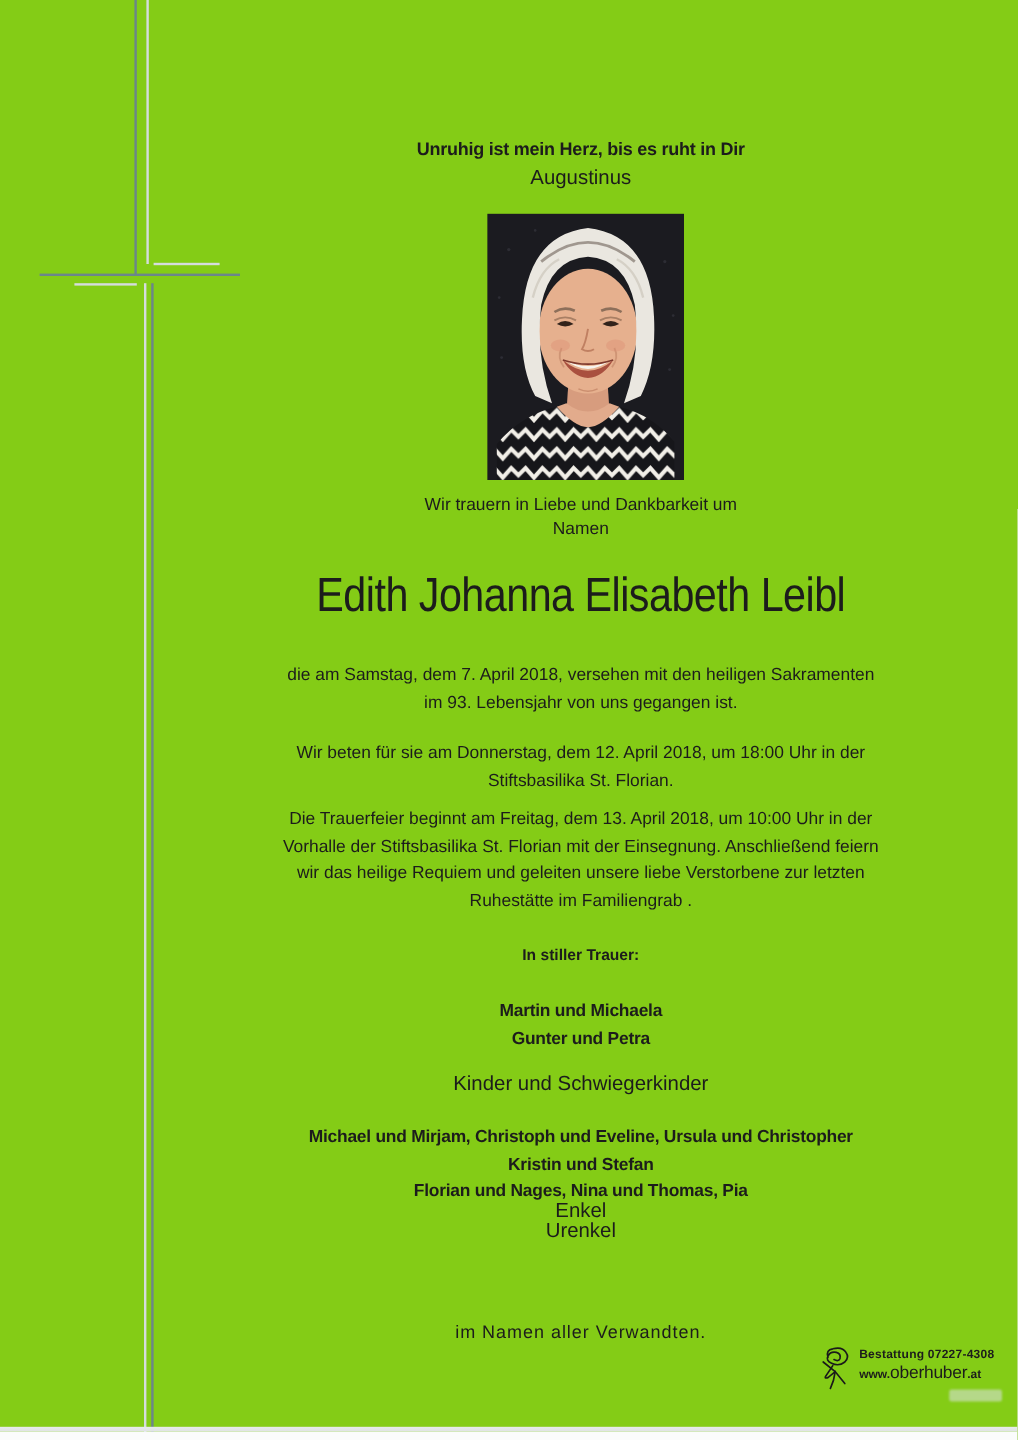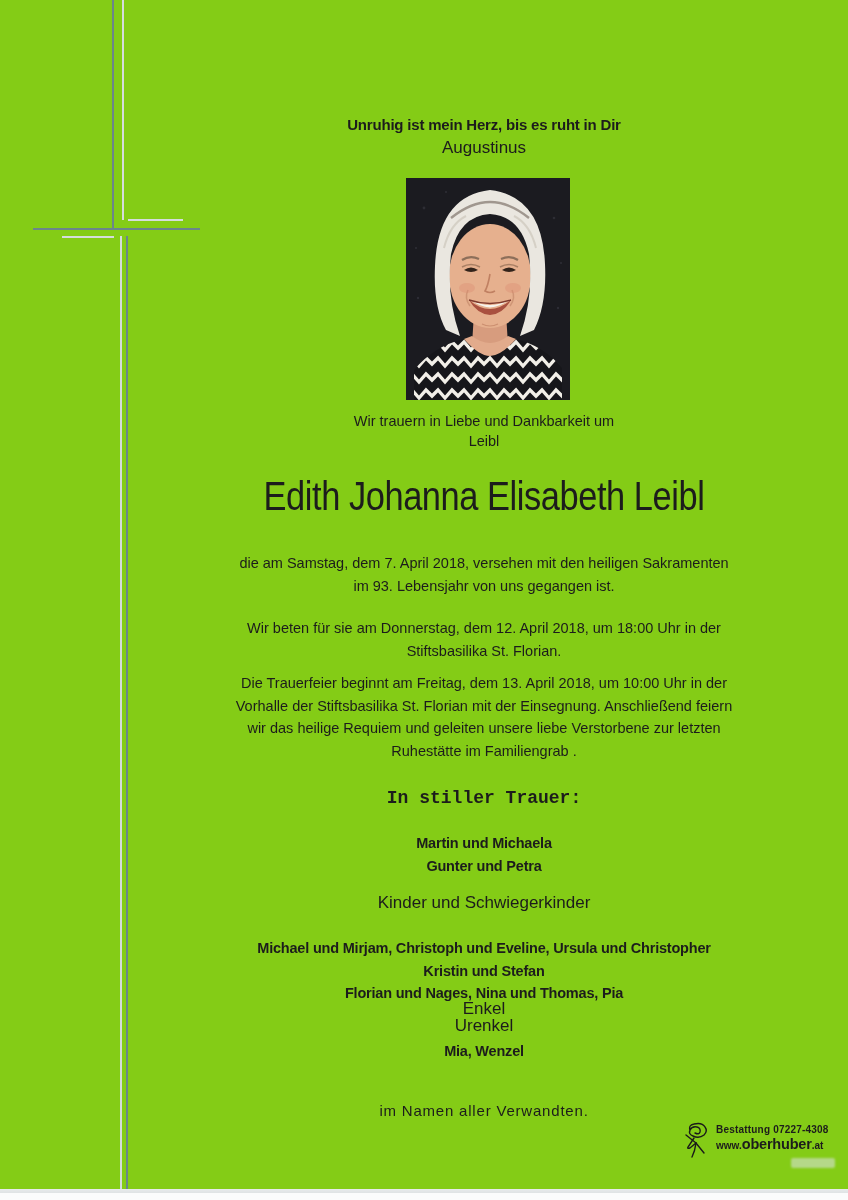--- a/index.html
+++ b/index.html
@@ -14,32 +14,32 @@
   }
   .abs { position: absolute; }
   .ctext { left: 128px; width: 712px; text-align: center; }
   .line { position: absolute; }
   .quote { font-size: 15px; font-weight: 700; letter-spacing: -0.2px; }
   .quote-author { font-size: 17px; }
   .body-txt { font-size: 14.5px; line-height: 22.5px; }
   .intro { font-size: 14.5px; line-height: 19px; }
   .deceased { font-size: 40px; font-weight: 400; letter-spacing: -0.5px;
               transform: scaleX(0.86); transform-origin: 50% 50%; white-space: nowrap; }
-  .mourn-head { font-size: 18px; font-weight: 700; font-family: Liberation Mono, monospace; }
+  .mourn-head { font-size: 13px; font-weight: 700; }
   .names { font-size: 14.5px; font-weight: 700; line-height: 22.5px; letter-spacing: -0.2px; }
   .relation { font-size: 17px; }
   .closing { font-size: 15px; letter-spacing: 0.8px; }
   .photo-frame { left: 406px; top: 178px; width: 164px; height: 222px; }
   
   .dark-line { background: #6b868b; }
   .light-line { background: #d5dcdd; }
   
   .footer-line1 { font-size: 10px; font-weight: 700; letter-spacing: 0.2px; white-space: nowrap; }
   .footer-line2 { font-size: 10px; font-weight: 700; white-space: nowrap; }
-  .footer-line2 .big { font-size: 14.5px; font-weight: 700; letter-spacing: -0.2px; }
+  .footer-line2 .big { font-size: 14.5px; font-weight: 400; letter-spacing: -0.2px; }
   .print-mark {
     left: 791px; top: 1158px; width: 44px; height: 10px;
     background: #dde2e8; opacity: 0.55; border-radius: 2px; filter: blur(1px);
   }
   .bottom-shadow { left: 0; top: 1189px; width: 848px; height: 4px;
     background: linear-gradient(#e8ebec, #dfe3e4); }
   .bottom-white { left: 0; top: 1193px; width: 848px; height: 7px; background: #fbfcfc; }
 </style>
 </head>
 <body>
@@ -110,21 +110,21 @@
 
       <path d="M63,122 Q84,140 105,122 Q97,136 84,137 Q71,136 63,122 Z" fill="#a9503f"></path>
       <path d="M65,122 Q84,132 103,122 Q94,129 84,129.5 Q74,129 65,122 Z" fill="#f6f3ec"></path>
       <path d="M63,122 Q84,129 105,122" stroke="#7e3a2e" stroke-width="1.4" fill="none"></path>
 
       <path d="M76,146 Q84,150 92,146" stroke="#c08062" stroke-width="1.2" fill="none" opacity="0.7"></path>
     </svg>
   </div>
 
   <div class="abs ctext intro" style="top:412px;">Wir trauern in Liebe und Dankbarkeit um</div>
-  <div class="abs ctext intro" style="top:432px;">Leibl</div>
+  <div class="abs ctext intro" style="top:432px;">Namen</div>
 
   <div class="abs ctext deceased" style="top:474px;">Edith Johanna Elisabeth Leibl</div>
 
   <div class="abs ctext body-txt" style="top:552px;">
     <div>die am Samstag, dem 7. April 2018, versehen mit den heiligen Sakramenten</div>
     <div>im 93. Lebensjahr von uns gegangen ist.</div>
   </div>
 
   <div class="abs ctext body-txt" style="top:617px;">
     <div>Wir beten für sie am Donnerstag, dem 12. April 2018,  um 18:00 Uhr in der</div>
@@ -146,23 +146,20 @@
   </div>
   <div class="abs ctext relation" style="top:893px;">Kinder und Schwiegerkinder</div>
 
   <div class="abs ctext names" style="top:937px;">
     <div>Michael und Mirjam, Christoph und Eveline, Ursula und Christopher</div>
     <div>Kristin und Stefan</div>
     <div>Florian und Nages, Nina und Thomas, Pia</div>
   </div>
   <div class="abs ctext relation" style="top:999px;">Enkel</div>
 
-  <div class="abs ctext names" style="top:1040px;">
-    <div>Mia, Wenzel</div>
-  </div>
   <div class="abs ctext relation" style="top:1016px;">Urenkel</div>
 
   <div class="abs ctext closing" style="top:1102px;">im Namen aller Verwandten.</div>
 
   <div>
     <svg class="abs" style="left:682px; top:1121px;" width="30" height="38" viewBox="0 0 30 38">
       <g stroke="#1a1a1a" fill="none" stroke-width="1.4" stroke-linecap="round">
         <path d="M8,10 Q6,4 12,3 Q20,1 23,6 Q26,10 22,14 Q17,18 11,15 Q6,13 8,9 Q10,5 15,6 Q19,7 18,11 Q17,14 13,12"></path>
         <path d="M4,14 L14,22"></path>
         <path d="M12,17 L6,26 Q5,28 8,27 L14,22 L22,32"></path>

